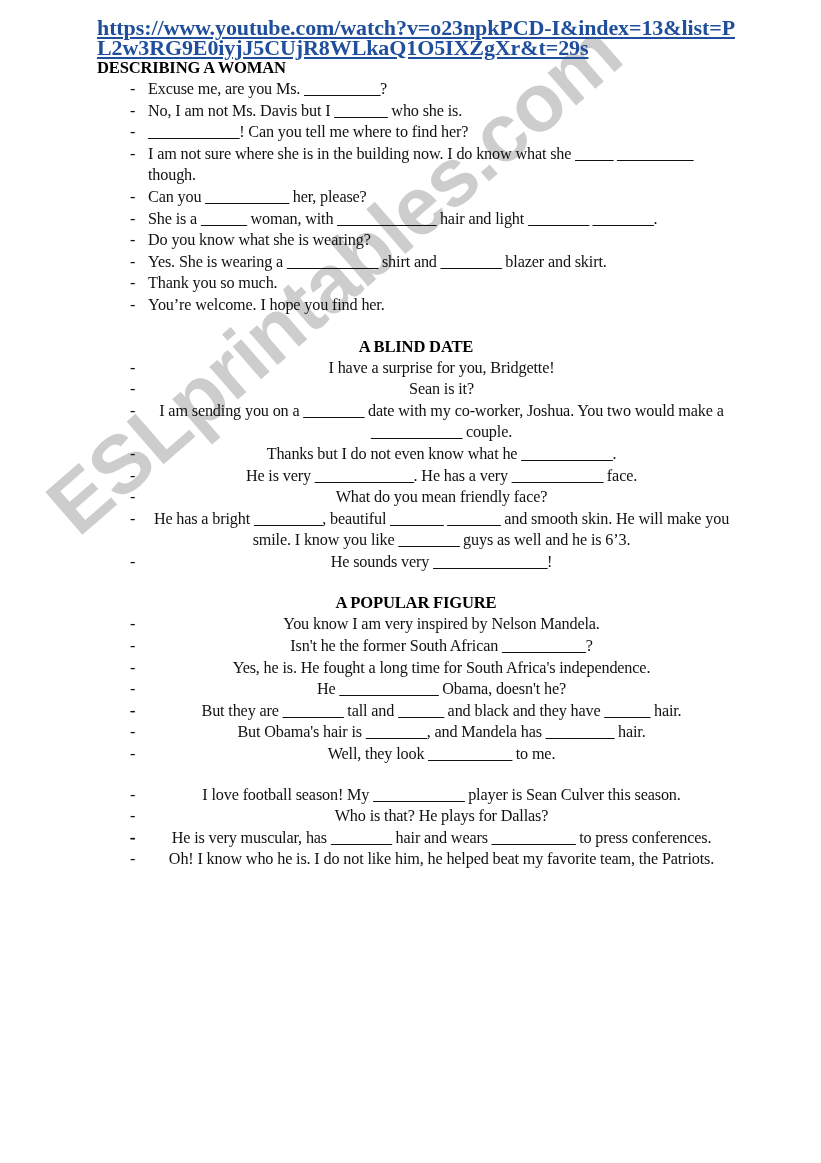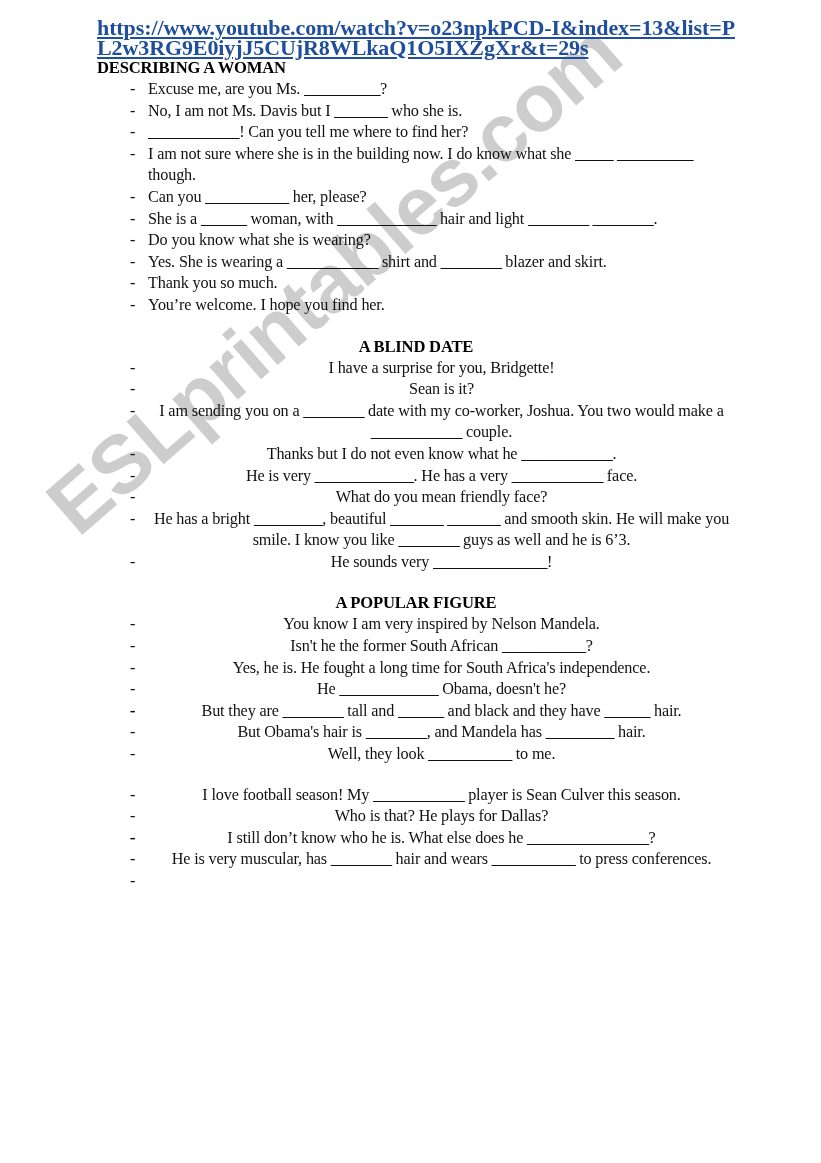--- a/index.html
+++ b/index.html
@@ -160,21 +160,21 @@
             <div class="dialog-line"><span class="dash">-</span><span class="line-text">But they are <span class="blank">________</span> tall and <span class="blank">______</span> and black and they have <span class="blank">______</span> hair.</span></div>
             <div class="dialog-line"><span class="dash">-</span><span class="line-text">But Obama's hair is <span class="blank">________</span>, and Mandela has <span class="blank">_________</span> hair.</span></div>
             <div class="dialog-line"><span class="dash">-</span><span class="line-text">Well, they look <span class="blank">___________</span> to me.</span></div>
           </div>
         </div>
         <div class="section">
           <div class="dialog-list">
             <div class="dialog-line"><span class="dash">-</span><span class="line-text">I love football season! My <span class="blank">____________</span> player is Sean Culver this season.</span></div>
             <div class="dialog-line"><span class="dash">-</span><span class="line-text">Who is that? He plays for Dallas?</span></div>
             <div class="dialog-line"><span class="dash">-</span></div>
-            <div class="dialog-line"><span class="dash">-</span><span class="line-text">I still don’t know who he is.  What else does he <span class="blank">________________</span>?</span></div>
+            <div class="dialog-line"><span class="dash">-</span></div>
             <div class="dialog-line"><span class="dash">-</span><span class="line-text">He is very muscular, has <span class="blank">________</span> hair and wears <span class="blank">___________</span> to press conferences.</span></div>
-            <div class="dialog-line"><span class="dash">-</span></div>
+            <div class="dialog-line"><span class="dash">-</span><span class="line-text">Oh! I know who he is. I do not like him, he helped beat my favorite team, the Patriots.</span></div>
           </div>
         </div>
       </div>
 
   </div>
 </div>
 
 </body></html>

